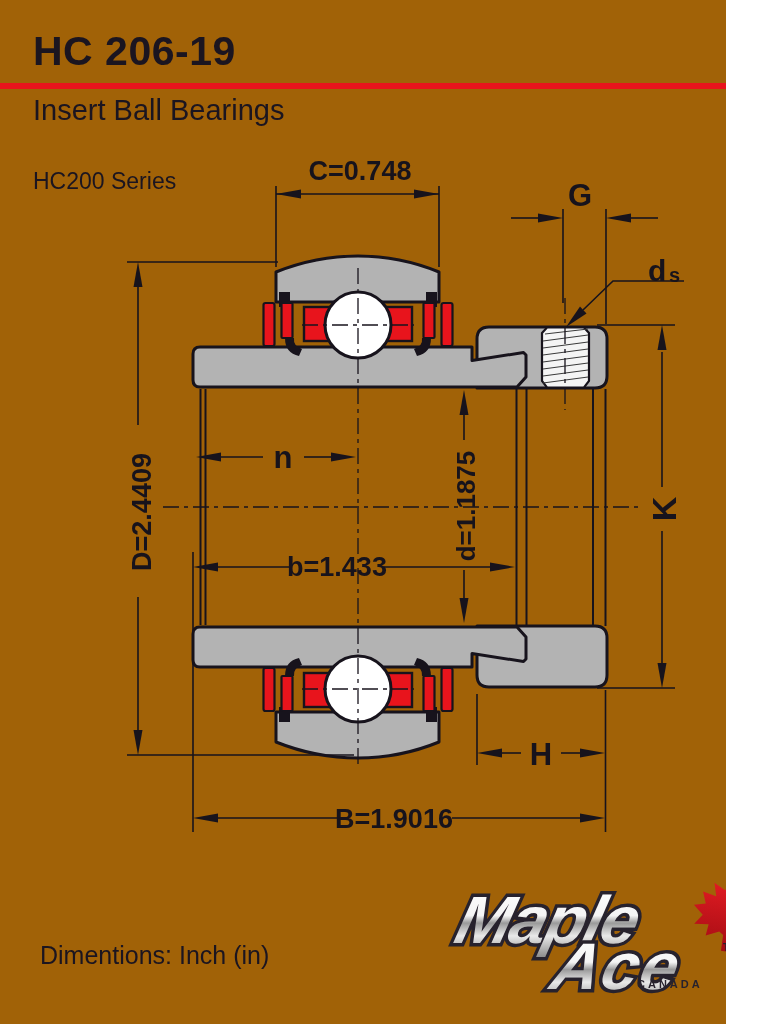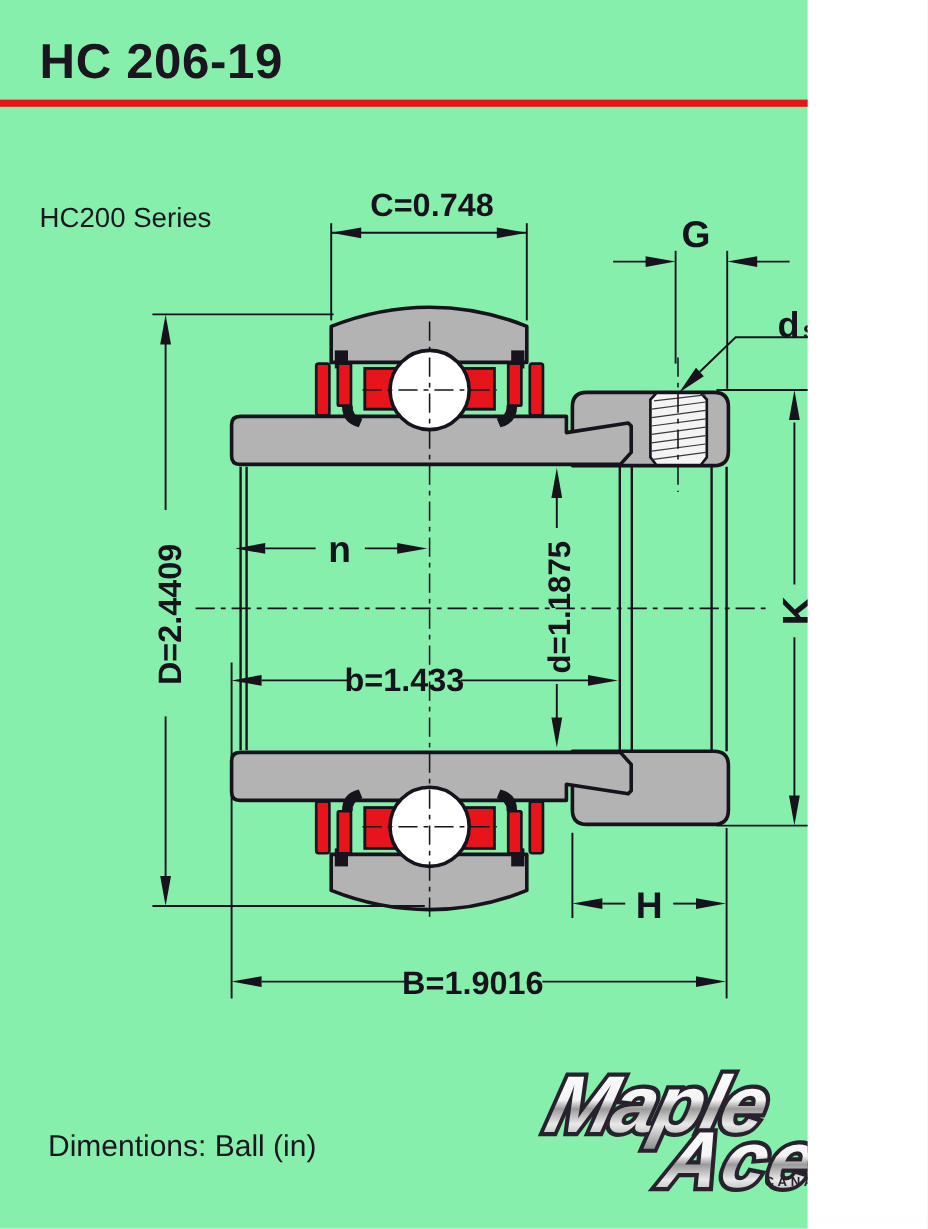--- a/index.html
+++ b/index.html
@@ -1,34 +1,35 @@
 <!DOCTYPE html>
 <html><head>
 <meta charset="utf-8">
 <style>
   html,body{margin:0;padding:0;background:#ffffff;}
-  .page{position:relative;width:673px;height:1024px;background:#86efac;overflow:hidden;
+  .page{position:relative;width:726px;height:1024px;background:#a16207;overflow:hidden;
         font-family:"Liberation Sans",sans-serif;color:#1b1520;}
   .page-title{position:absolute;left:33px;top:28px;margin:0;font-size:41px;font-weight:700;
         letter-spacing:.5px;color:#1b1520;}
   .red-rule{position:absolute;left:0;top:83px;width:773px;height:6px;background:#e8141c;}
   .subtitle{position:absolute;left:33px;top:94px;font-size:29px;font-weight:400;}
   .series{position:absolute;left:33px;top:128px;font-size:23px;font-weight:400;margin-top:40px;}
   .footnote{position:absolute;left:40px;top:941px;font-size:25px;font-weight:400;}
   svg.drawing{position:absolute;left:0;top:0;}
   .dimtxt{font-family:"Liberation Sans",sans-serif;font-weight:700;fill:#17131c;}
   .logotxt{font-family:"Liberation Sans",sans-serif;font-weight:700;font-style:italic;}
 </style>
 </head>
 <body>
 
 <div class="page">
 
   <h1 class="page-title">HC 206-19</h1>
   <div class="red-rule"></div>
+  <div class="subtitle">Insert Ball Bearings</div>
   <div class="series">HC200 Series</div>
 
   <svg class="drawing" width="773" height="1024" viewBox="0 0 773 1024">
     <defs>
       <linearGradient id="chrome" x1="0" y1="0" x2="0" y2="1">
         <stop offset="0" stop-color="#ffffff"></stop>
         <stop offset="0.45" stop-color="#f4f4f4"></stop>
         <stop offset="0.55" stop-color="#9a9a9a"></stop>
         <stop offset="0.72" stop-color="#e9e9e9"></stop>
         <stop offset="1" stop-color="#8d8d8d"></stop>
@@ -194,14 +195,14 @@
 
     <g>
       <text class="logotxt" transform="translate(452,943) skewX(-14)" font-size="67" letter-spacing="-2" fill="url(#chrome)" stroke="#27222d" stroke-width="7" paint-order="stroke">Maple</text>
       <text class="logotxt" transform="translate(548,989) skewX(-14)" font-size="66" letter-spacing="2" fill="url(#chrome)" stroke="#27222d" stroke-width="7" paint-order="stroke">Ace</text>
       <path fill="url(#leafgrad)" transform="translate(729,914) rotate(8) scale(0.72)" d="M 0,-48 L 10,-32 L 26,-40 L 21,-22 L 40,-26 L 34,-10 L 50,-6 L 36,6 L 46,20 L 26,18 L 28,34 L 10,26 L 4,30 L 4,52 L -4,52 L -4,30 L -10,26 L -28,34 L -26,18 L -46,20 L -36,6 L -50,-6 L -34,-10 L -40,-26 L -21,-22 L -26,-40 L -10,-32 Z"></path>
       <text x="723" y="951" font-size="10" font-weight="700" fill="#27222d" font-family="Liberation Sans, sans-serif">TM</text>
       <text x="637" y="988" font-size="11" font-weight="700" letter-spacing="3" fill="#27222d" font-family="Liberation Sans, sans-serif">CANADA</text>
     </g>
   </svg>
 
-  <div class="footnote">Dimentions: Ball (in)</div>
+  <div class="footnote">Dimentions: Inch (in)</div>
 </div>
 
 </body></html>

